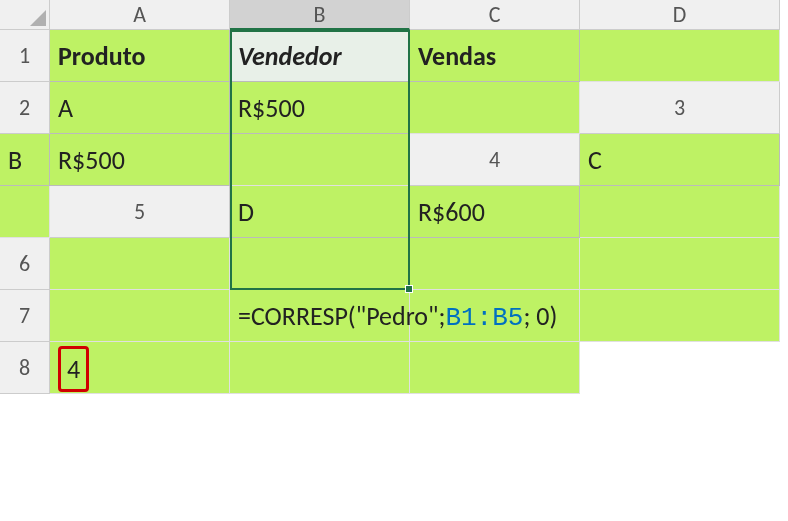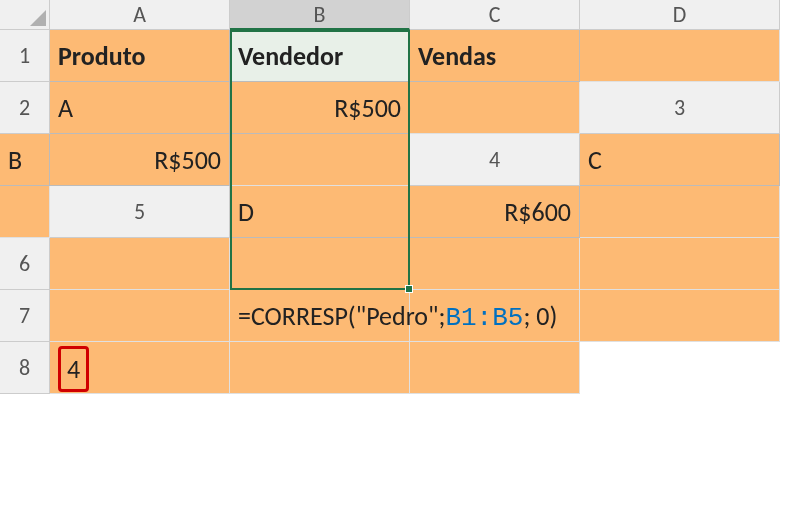--- a/index.html
+++ b/index.html
@@ -53,35 +53,36 @@
       font-size: 22px;
       line-height: 52px;
     }
     .cell {
       border-right: 1px solid #e0e0e0;
       border-bottom: 1px solid #e0e0e0;
       padding: 0 8px;
       line-height: 52px;
       white-space: nowrap;
       position: relative;
-      background: #fdba74;
+      background: #bef264;
       color: #222;
     }
     .cell.th {
       font-weight: bold;
       border-right: 1px solid #bbb;
       border-bottom: 1px solid #bbb;
     }
     .cell.bdr {
       border-right: 1px solid #bbb;
       border-bottom: 1px solid #bbb;
     }
-    .cell.right { text-align: right; }
+    .cell.right { }
     .cell.sel {
       background: #e8f0e8;
+      font-style: italic;
     }
     .sel-frame {
       position: absolute;
       border: 2px solid #217346;
       pointer-events: none;
       z-index: 5;
     }
     .sel-handle {
       position: absolute;
       width: 8px; height: 8px;

